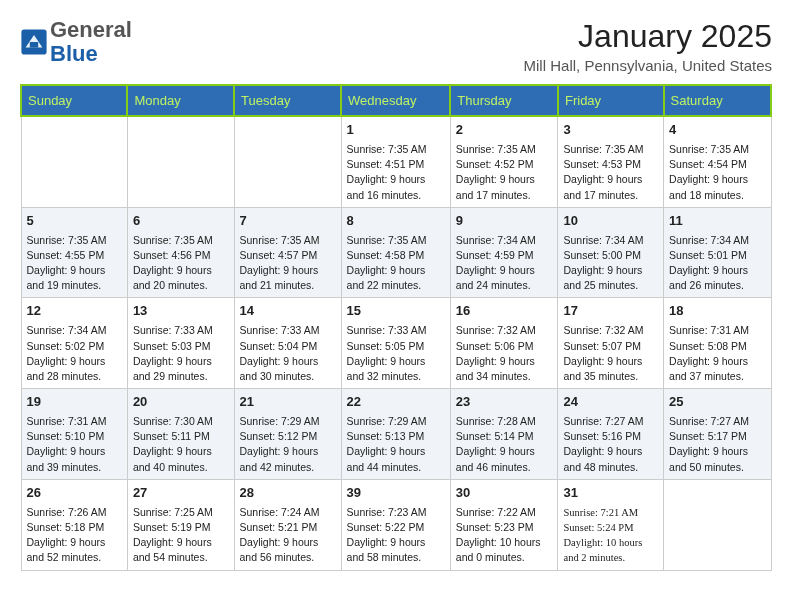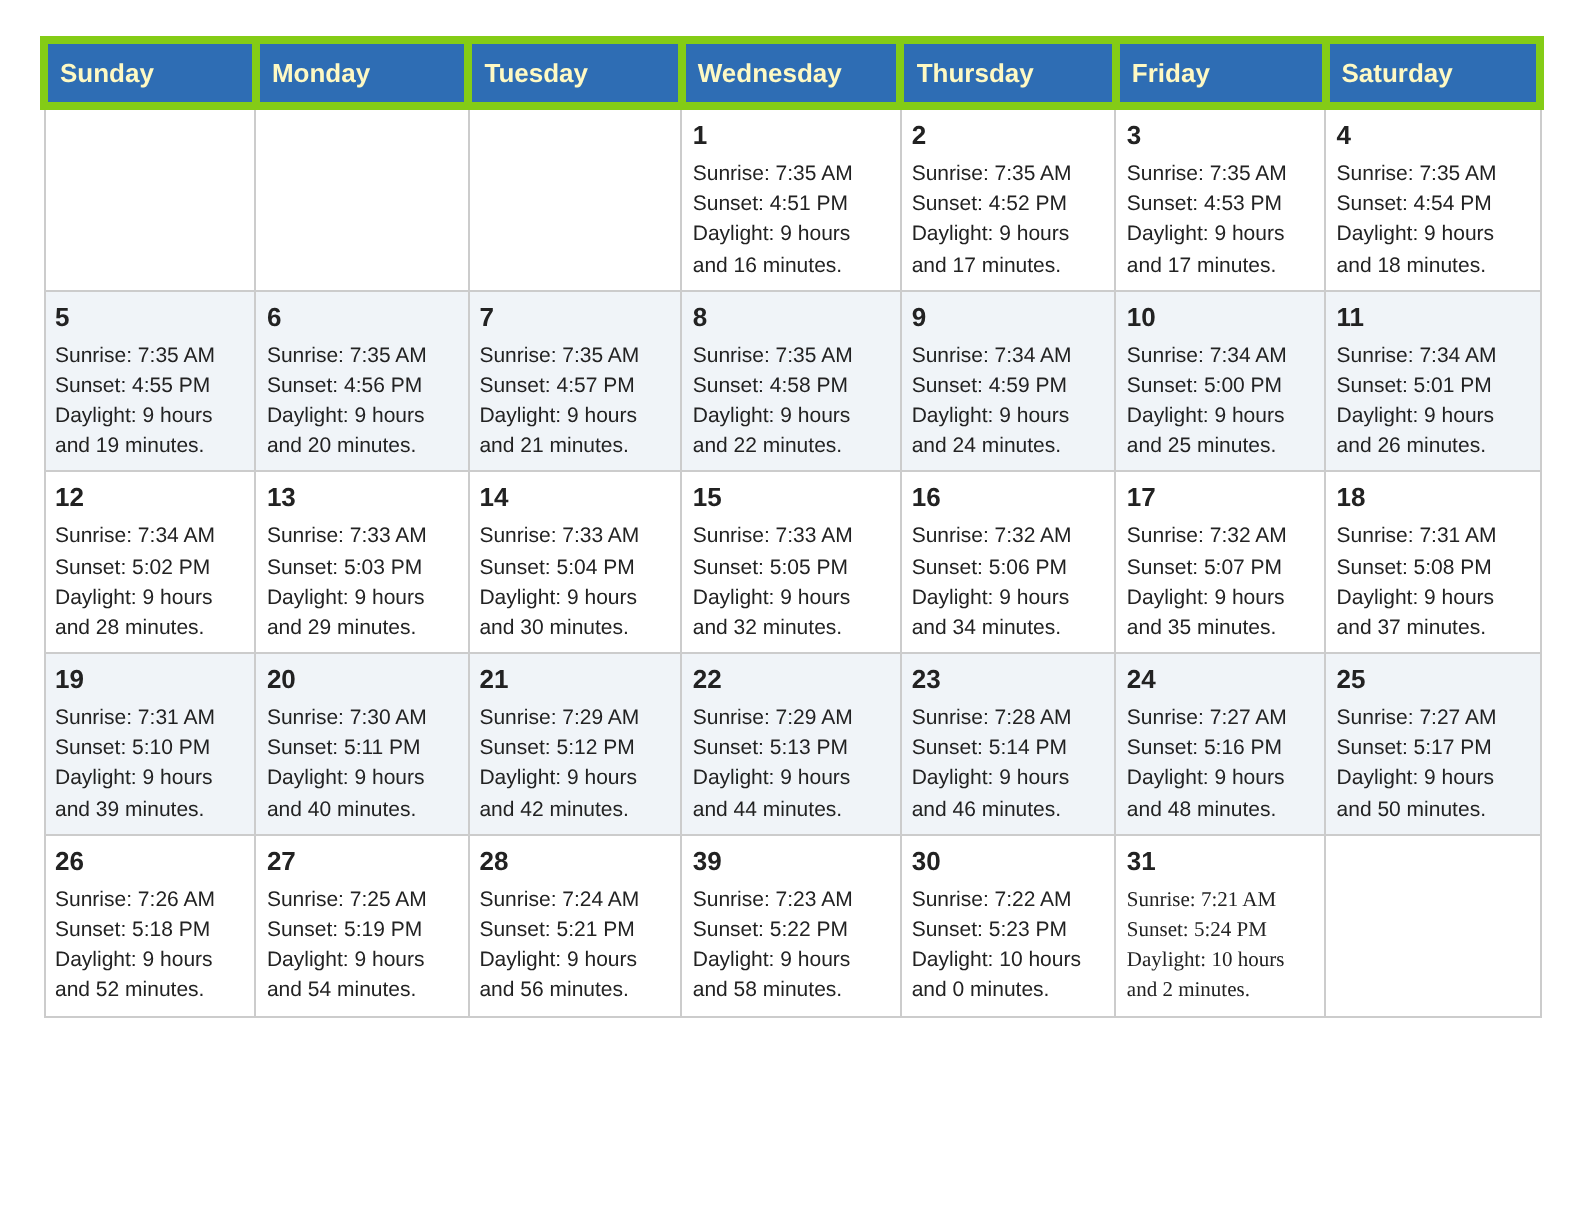--- a/index.html
+++ b/index.html
@@ -48,26 +48,26 @@
       color: #555;
       margin-top: 2px;
     }
     .calendar {
       width: 100%;
       border-collapse: collapse;
       border: 1px solid #bbb;
     }
     .calendar th {
       background: #2e6db4;
-      color: #fef9c3;
+      color: #bef264;
       font-size: 13px;
-      font-weight: bold;
+      font-weight: normal;
       padding: 7px 6px;
       text-align: left;
-      border: 4px solid #84cc16;
+      border: 2px solid #84cc16;
     }
     .calendar td {
       vertical-align: top;
       border: 1px solid #ccc;
       padding: 4px 5px;
       width: 113px;
       min-height: 80px;
       background: #fff;
       font-size: 10.5px;
       color: #222;
@@ -86,20 +86,37 @@
       color: #222;
     }
     .empty-cell {
       background: #f9f9f9;
     }
   </style>
 </head>
 <body>
 
 <div class="page">
+  <div class="header">
+    <div class="logo">
+      <svg class="logo-icon" viewBox="0 0 40 40">
+        <rect x="2" y="2" width="36" height="36" rx="4" fill="#1a5fa8"></rect>
+        <polygon points="8,28 20,10 32,28" fill="white" opacity="0.9"></polygon>
+        <rect x="14" y="20" width="12" height="8" fill="#1a5fa8"></rect>
+      </svg>
+      <div class="logo-text">
+        <span class="logo-general">General</span><br>
+        <span class="logo-blue">Blue</span>
+      </div>
+    </div>
+    <div class="title-block">
+      <div class="month-title">January 2025</div>
+      <div class="location">Mill Hall, Pennsylvania, United States</div>
+    </div>
+  </div>
 
   <table class="calendar">
     <thead>
       <tr>
         <th>Sunday</th>
         <th>Monday</th>
         <th>Tuesday</th>
         <th>Wednesday</th>
         <th>Thursday</th>
         <th>Friday</th>

